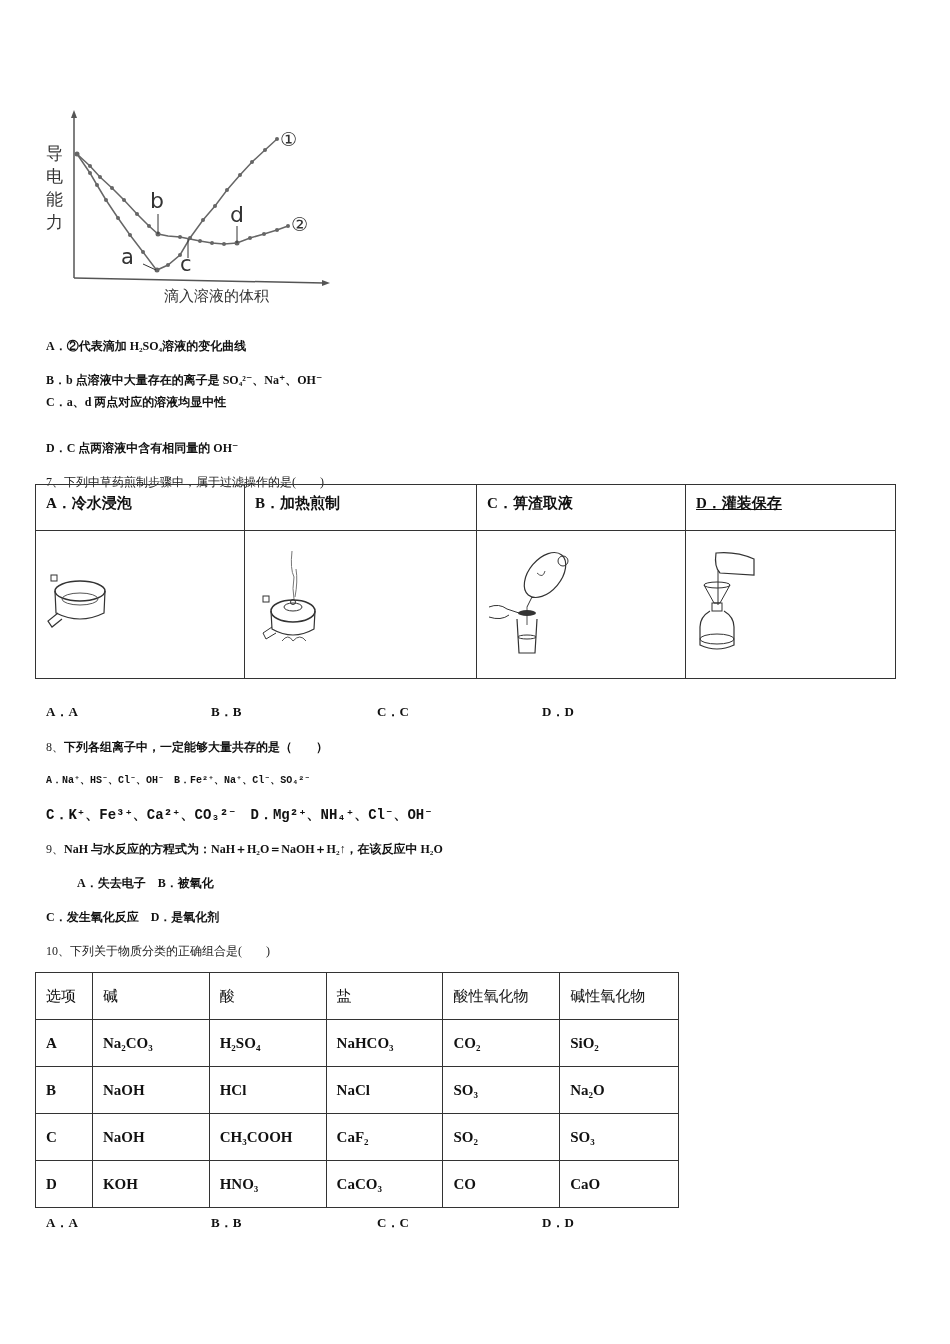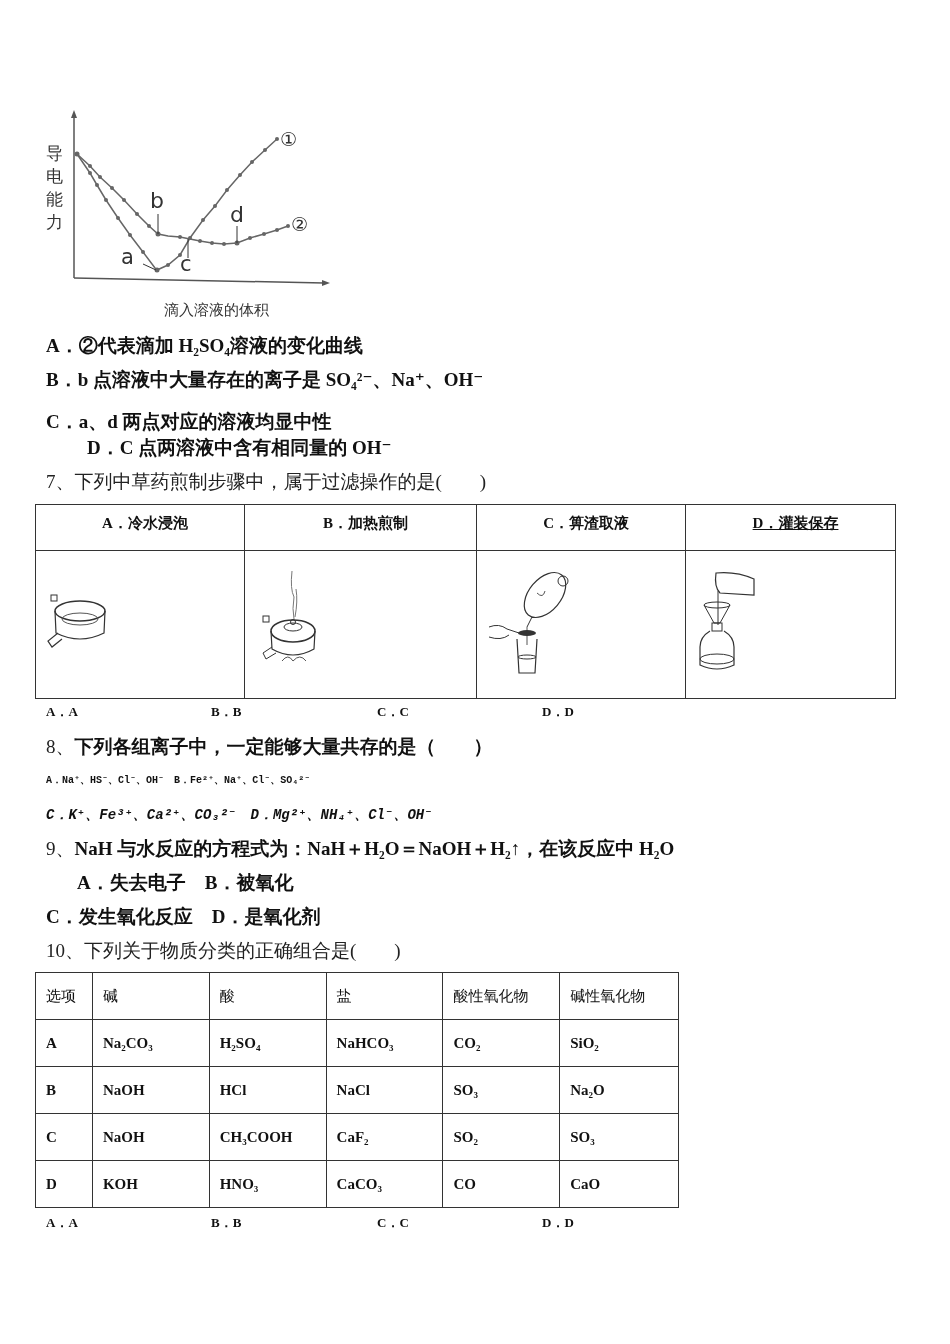--- a/index.html
+++ b/index.html
@@ -1,21 +1,21 @@
 <!DOCTYPE html>
 <html><head>
 <meta charset="utf-8">
 <style>
   html, body { margin: 0; padding: 0; background: #ffffff; }
   body { width: 950px; height: 1344px; position: relative; overflow: hidden;
          font-family: "Liberation Serif", "DejaVu Serif", serif; color: #111; }
   .abs { position: absolute; }
-  .line { position: absolute; left: 46px; font-size: 19px; font-weight: bold; white-space: nowrap; line-height: 20px; }
+  .line { position: absolute; left: 46px; font-size: 12px; font-weight: bold; white-space: nowrap; line-height: 20px; }
   .q { font-weight: normal; color: #222; font-family: Liberation Serif, serif; }
-  table.t7 { position: absolute; left: 35px; top: 504px; width: 861px; border-collapse: collapse; text-align: center; }
+  table.t7 { position: absolute; left: 35px; top: 484px; width: 861px; border-collapse: collapse; }
   table.t7 td { border: 1.5px solid #333; vertical-align: top; padding: 0; }
   table.t7 td.hd { height: 46px; font-size: 15px; font-weight: bold; padding: 9px 0 0 10px; box-sizing: border-box; }
   table.t7 td.img { height: 147px; position: relative; }
   table.t10 { position: absolute; left: 35px; top: 972px; width: 644px; border-collapse: collapse; }
   table.t10 td { border: 1.5px solid #333; height: 47px; font-size: 15px; font-weight: bold; padding: 0 0 0 10px; box-sizing: border-box; vertical-align: middle; }
   table.t10 tr.head td { font-weight: normal; margin-top: 36px; }
   .opts span { position: absolute; font-size: 13px; font-weight: bold; }
 </style>
 </head>
 <body>
@@ -78,27 +78,27 @@
     <div>电</div>
     <div>能</div>
     <div>力</div>
   </div>
   <span class="abs" style="left:240px;top:18px;font-family:'DejaVu Sans',sans-serif;font-size:19px;color:#333;">①</span>
   <span class="abs" style="left:251px;top:103px;font-family:'DejaVu Sans',sans-serif;font-size:19px;color:#333;">②</span>
   <span class="abs" style="left:81px;top:135px;font-family:'DejaVu Sans',sans-serif;font-size:21px;color:#333;">a</span>
   <span class="abs" style="left:110px;top:78px;font-family:'DejaVu Sans',sans-serif;font-size:22px;color:#333;">b</span>
   <span class="abs" style="left:140px;top:142px;font-family:'DejaVu Sans',sans-serif;font-size:21px;color:#333;">c</span>
   <span class="abs" style="left:190px;top:92px;font-family:'DejaVu Sans',sans-serif;font-size:22px;color:#333;">d</span>
-  <span class="abs" style="left:124px;top:177px;font-family:'DejaVu Sans',sans-serif;font-size:15px;color:#333;margin-top:14px;">滴入溶液的体积</span>
+  <span class="abs" style="left:124px;top:177px;font-family:'DejaVu Sans',sans-serif;font-size:15px;color:#333;">滴入溶液的体积</span>
 </div>
 
 <div class="line" style="top:336px;"><span>A．</span><span>②代表滴加 H₂SO₄溶液的变化曲线</span></div>
 <div class="line" style="top:370px;"><span>B．</span><span>b 点溶液中大量存在的离子是 SO₄²⁻、Na⁺、OH⁻</span></div>
-<div class="line" style="top:412px;"><span>C．</span><span>a、d 两点对应的溶液均显中性</span></div>
-<div class="line" style="top:438px;margin-left:41px;"><span>D．</span><span>C 点两溶液中含有相同量的 OH⁻</span></div>
+<div class="line" style="top:392px;"><span>C．</span><span>a、d 两点对应的溶液均显中性</span></div>
+<div class="line" style="top:438px;"><span>D．</span><span>C 点两溶液中含有相同量的 OH⁻</span></div>
 
 <div class="line q" style="top:472px;"><span>7、</span><span>下列中草药煎制步骤中，属于过滤操作的是(　　)</span></div>
 <table class="t7">
   <tbody>
       <tr>
     <td class="hd" style="width:215px;">A．冷水浸泡</td>
     <td class="hd" style="width:239px;">B．加热煎制</td>
     <td class="hd" style="width:215px;">C．箅渣取液</td>
     <td class="hd" style="width:216px;text-decoration:underline;">D．灌装保存</td>
   </tr>
@@ -155,21 +155,21 @@
   </table>
 <div class="opts">
   <span style="left:46px;top:703px;">A．A</span>
   <span style="left:211px;top:703px;">B．B</span>
   <span style="left:377px;top:703px;">C．C</span>
   <span style="left:542px;top:703px;">D．D</span>
 </div>
 
 <div class="line" style="top:737px;"><span class="q">8、</span><span>下列各组离子中，一定能够大量共存的是（　　）</span></div>
 <div class="line" style="top:771px;font-family:'Liberation Mono','DejaVu Sans Mono',monospace;font-size:10px;">A．Na⁺、HS⁻、Cl⁻、OH⁻　B．Fe²⁺、Na⁺、Cl⁻、SO₄²⁻</div>
-<div class="line" style="top:805px;font-family:'Liberation Mono','DejaVu Sans Mono',monospace;font-size:14px;font-style:italic;">C．K⁺、Fe³⁺、Ca²⁺、CO₃²⁻　D．Mg²⁺、NH₄⁺、Cl⁻、OH⁻</div>
+<div class="line" style="top:805px;font-family:'Liberation Mono','DejaVu Sans Mono',monospace;font-size:14px;">C．K⁺、Fe³⁺、Ca²⁺、CO₃²⁻　D．Mg²⁺、NH₄⁺、Cl⁻、OH⁻</div>
 
 <div class="line" style="top:839px;"><span class="q">9、</span><span>NaH 与水反应的方程式为：NaH＋H₂O＝NaOH＋H₂↑，在该反应中 H₂O</span></div>
 <div class="line" style="top:873px;margin-left:31px;">A．失去电子　B．被氧化</div>
 <div class="line" style="top:907px;">C．发生氧化反应　D．是氧化剂</div>
 
 <div class="line q" style="top:941px;"><span>10、</span><span>下列关于物质分类的正确组合是(　　)</span></div>
 <table class="t10">
   <tbody>
       <tr class="head">
     <td style="width:57px;">选项</td>

